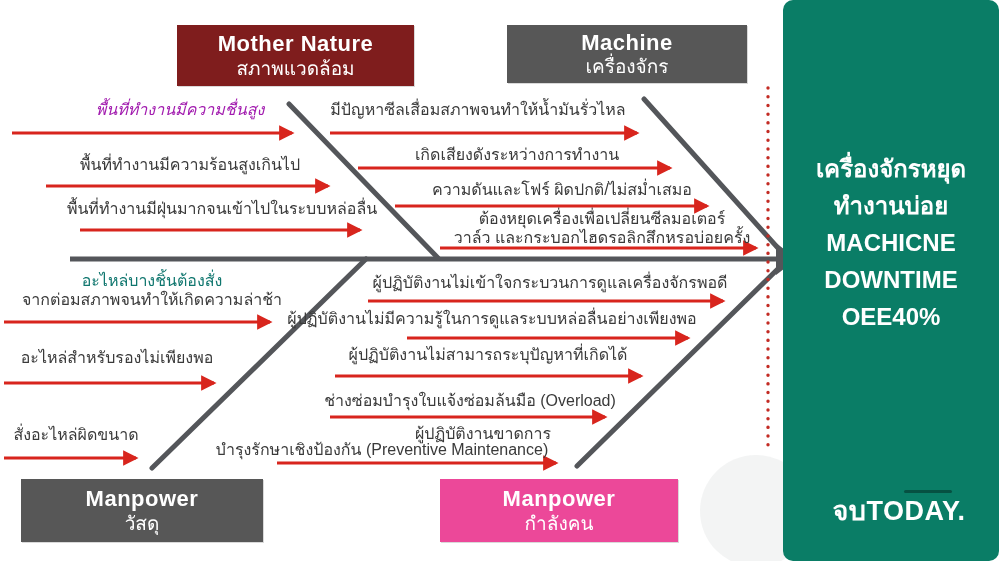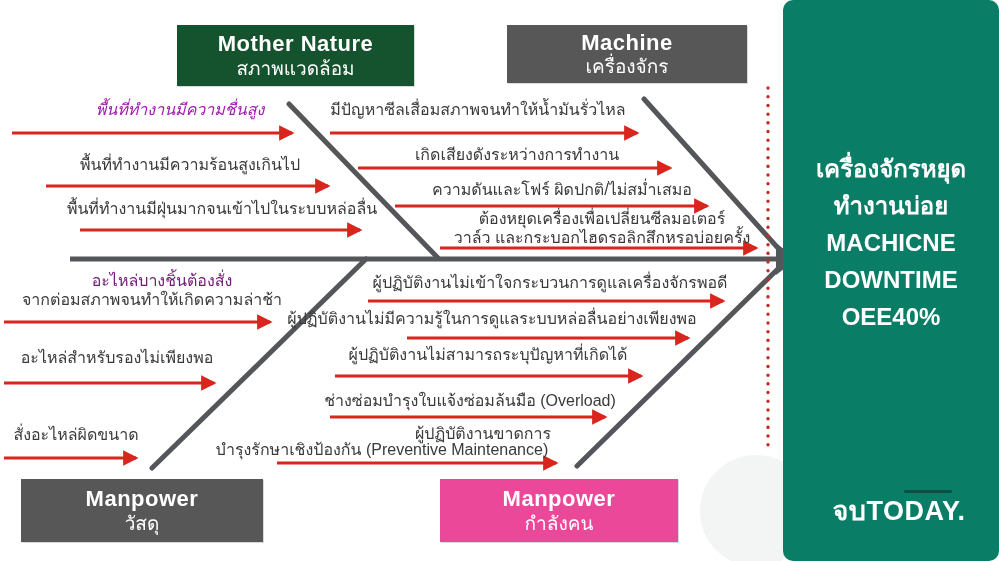--- a/index.html
+++ b/index.html
@@ -81,33 +81,33 @@
 
   <div id="labels">
       <div class="cause-label" style="left: 180px; top: 101px; color: #a21caf; font-style: italic;">พื้นที่ทำงานมีความชื่นสูง</div>
       <div class="cause-label" style="left: 190px; top: 156px; color: rgb(58, 58, 58);">พื้นที่ทำงานมีความร้อนสูงเกินไป</div>
       <div class="cause-label" style="left: 222px; top: 200px; color: rgb(58, 58, 58);">พื้นที่ทำงานมีฝุ่นมากจนเข้าไปในระบบหล่อลื่น</div>
       <div class="cause-label" style="left: 478px; top: 101px; color: rgb(58, 58, 58);">มีปัญหาซีลเสื่อมสภาพจนทำให้น้ำมันรั่วไหล</div>
       <div class="cause-label" style="left: 517px; top: 146px; color: rgb(58, 58, 58);">เกิดเสียงดังระหว่างการทำงาน</div>
       <div class="cause-label" style="left: 562px; top: 181px; color: rgb(58, 58, 58);">ความดันและโฟร์ ผิดปกติ/ไม่สม่ำเสมอ</div>
       <div class="cause-label" style="left: 602px; top: 210px; color: rgb(58, 58, 58);">ต้องหยุดเครื่องเพื่อเปลี่ยนซีลมอเตอร์</div>
       <div class="cause-label" style="left: 602px; top: 229px; color: rgb(58, 58, 58);">วาล์ว และกระบอกไฮดรอลิกสึกหรอบ่อยครั้ง</div>
-      <div class="cause-label" style="left: 162px; top: 272px; color: #701a75;">อะไหล่บางชิ้นต้องสั่ง</div>
+      <div class="cause-label" style="left: 152px; top: 272px; color: #0f766e;">อะไหล่บางชิ้นต้องสั่ง</div>
       <div class="cause-label" style="left: 152px; top: 291px; color: rgb(58, 58, 58);">จากต่อมสภาพจนทำให้เกิดความล่าช้า</div>
       <div class="cause-label" style="left: 117px; top: 349px; color: rgb(58, 58, 58);">อะไหล่สำหรับรองไม่เพียงพอ</div>
       <div class="cause-label" style="left: 76px; top: 426px; color: rgb(58, 58, 58);">สั่งอะไหล่ผิดขนาด</div>
       <div class="cause-label" style="left: 550px; top: 274px; color: rgb(58, 58, 58);">ผู้ปฏิบัติงานไม่เข้าใจกระบวนการดูแลเครื่องจักรพอดี</div>
       <div class="cause-label" style="left: 492px; top: 310px; color: rgb(58, 58, 58);">ผู้ปฏิบัติงานไม่มีความรู้ในการดูแลระบบหล่อลื่นอย่างเพียงพอ</div>
       <div class="cause-label" style="left: 488px; top: 346px; color: rgb(58, 58, 58);">ผู้ปฏิบัติงานไม่สามารถระบุปัญหาที่เกิดได้</div>
       <div class="cause-label" style="left: 470px; top: 392px; color: rgb(58, 58, 58);">ช่างซ่อมบำรุงใบแจ้งซ่อมล้นมือ (Overload)</div>
       <div class="cause-label" style="left: 483px; top: 425px; color: rgb(58, 58, 58);">ผู้ปฏิบัติงานขาดการ</div>
       <div class="cause-label" style="left: 382px; top: 441px; color: rgb(58, 58, 58);">บำรุงรักษาเชิงป้องกัน (Preventive Maintenance)</div>
     </div>
   <div id="cats">
-      <div class="cat-box" style="left: 177px; top: 25px; width: 237px; height: 61px; background: #14532d;">
+      <div class="cat-box" style="left: 177px; top: 25px; width: 237px; height: 61px; background: #7f1d1d;">
         <div class="cat-en">Mother Nature</div>
         <div class="cat-th">สภาพแวดล้อม</div>
       </div>
       <div class="cat-box" style="left: 507px; top: 25px; width: 240px; height: 58px; background: rgb(87, 87, 87);">
         <div class="cat-en">Machine</div>
         <div class="cat-th">เครื่องจักร</div>
       </div>
       <div class="cat-box" style="left: 21px; top: 479px; width: 242px; height: 63px; background: rgb(87, 87, 87);">
         <div class="cat-en">Manpower</div>
         <div class="cat-th">วัสดุ</div>

